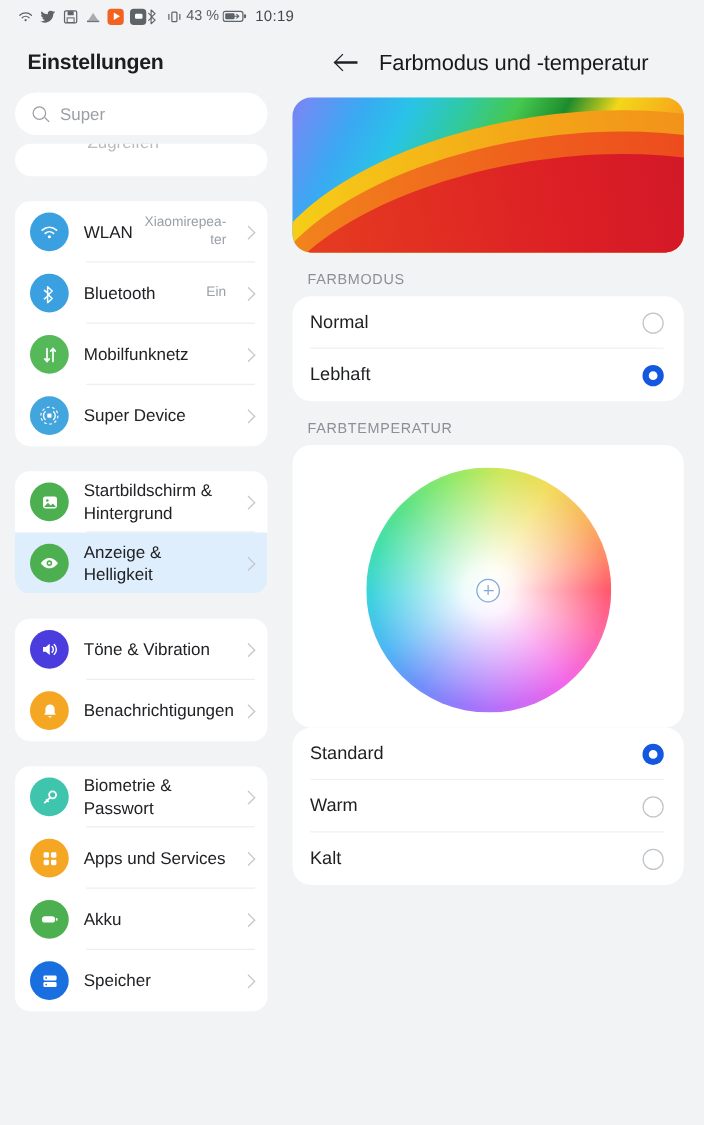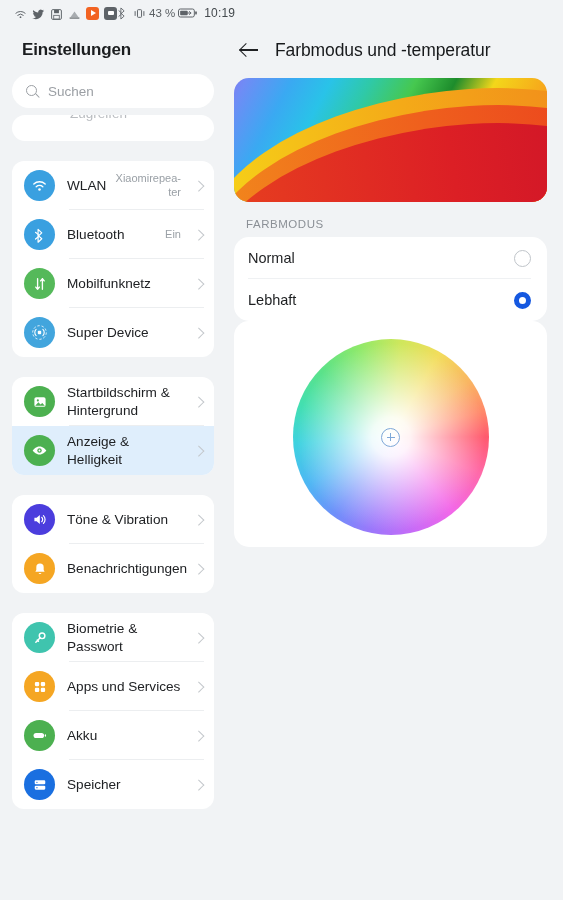--- a/index.html
+++ b/index.html
@@ -88,21 +88,21 @@
     content: ""; position: absolute; width: 6.5px; height: 6.5px;
     border-right: 1.3px solid #c3c7cb; border-top: 1.3px solid #c3c7cb;
     transform: rotate(45deg); top: 1px; left: 0;
   }
 
   
   .main {
     flex: 1 1 auto; background: #f1f3f5; min-width: 0;
     padding: 0 16px 0 8px; overflow: hidden;
   }
-  .main-head { display: flex; align-items: center; gap: 16px; height: 48px; padding-left: 6px; }
+  .main-head { display: flex; align-items: center; gap: 16px; height: 48px; padding-left: 6px; justify-content: center; }
   .backarrow { width: 19px; height: 16px; position: relative; flex: 0 0 19px; }
   .backarrow::before {
     content:""; position:absolute; left:0; top:7.2px; width:18px; height:1.5px; background:#1f2123;
   }
   .backarrow::after {
     content:""; position:absolute; left:0.5px; top:3.3px; width:9px; height:9px;
     border-left:1.5px solid #1f2123; border-bottom:1.5px solid #1f2123; transform:rotate(45deg);
   }
   .main-title { font-size: 17.5px; color: #17191b; font-weight: 400; letter-spacing: -.1px; }
 
@@ -228,21 +228,21 @@
     </div>
   </div>
 
   <div class="split">
 
     <div class="sidebar">
       <div class="side-title">Einstellungen</div>
 
       <div class="searchbox">
         <span class="mag"></span>
-        <span class="search-ph">Suchen</span>
+        <span class="search-ph">Super</span>
       </div>
 
       <div class="ghost-card">
         <span class="ghost-text">Zugreifen</span>
       </div>
 
       <div id="side-groups">
           <div class="group">
             <div class="row">
               <span class="ico" style="background: rgb(58, 160, 224);">
@@ -413,24 +413,41 @@
             <span class="opt-label">Normal</span>
             <span class="radio"></span>
             <span class="optline"></span>
           </div>
           <div class="opt">
             <span class="opt-label">Lebhaft</span>
             <span class="radio on"></span>
           </div>
         </div>
 
+      <div class="sect-label">FARBTEMPERATUR</div>
       <div class="wheel-card">
         <div class="wheel-wrap">
           <div class="wheel">
             <div class="handle"></div>
           </div>
         </div>
       </div>
 
+      <div class="card" id="temp-card">
+          <div class="opt">
+            <span class="opt-label">Standard</span>
+            <span class="radio on"></span>
+            <span class="optline"></span>
+          </div>
+          <div class="opt">
+            <span class="opt-label">Warm</span>
+            <span class="radio"></span>
+            <span class="optline"></span>
+          </div>
+          <div class="opt">
+            <span class="opt-label">Kalt</span>
+            <span class="radio"></span>
+          </div>
+        </div>
     </div>
 
   </div>
 </div>
 
 </body></html>

